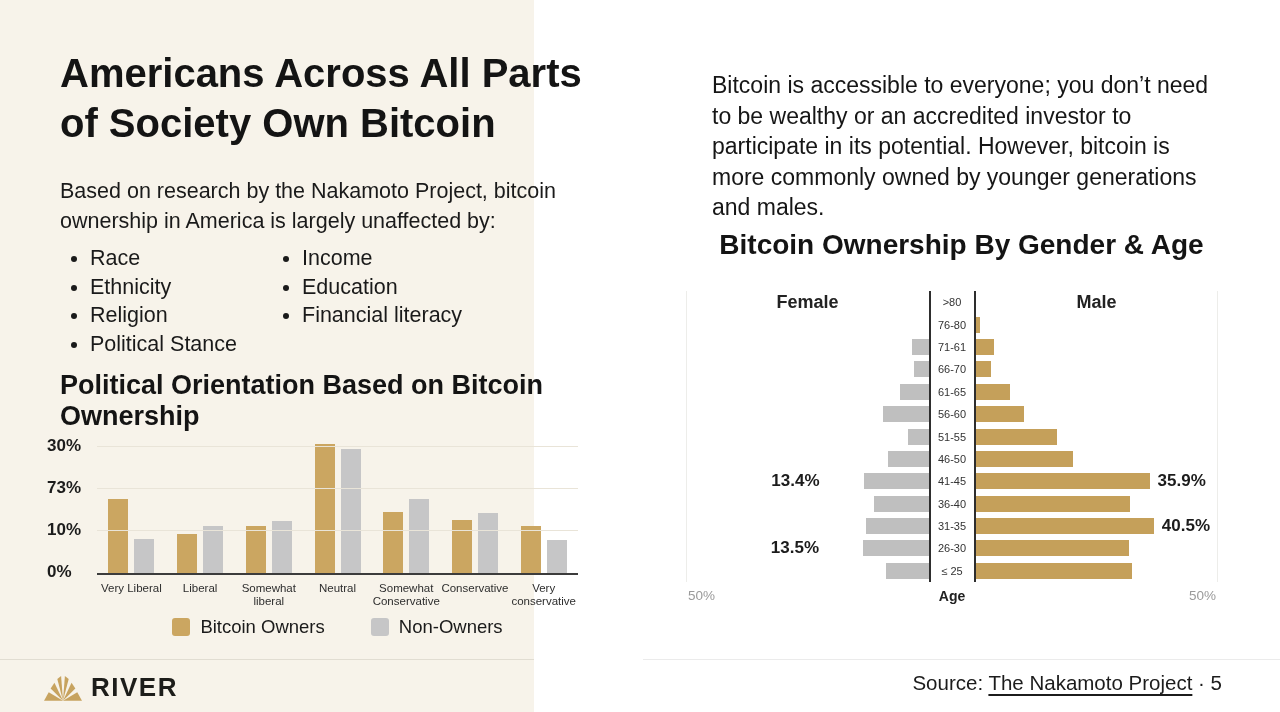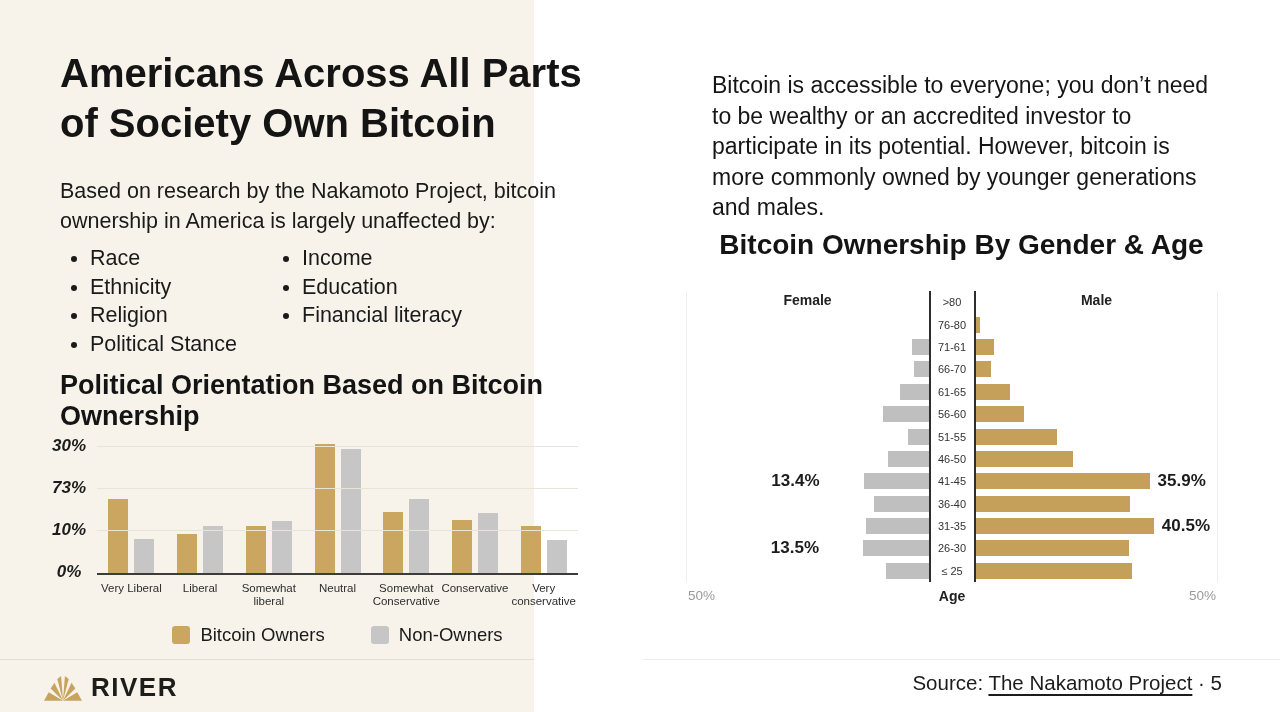--- a/index.html
+++ b/index.html
@@ -19,29 +19,29 @@
   .l-bullets ul { list-style:disc; padding-left:30px; margin:0; }
   .l-bullets ul li { font-size:21.5px; line-height:28.5px; color:#1a1a1a; }
   .l-bullets .col1 { width:212px; }
   .l-chart-title { position:absolute; left:60px; top:370px; width:580px;
                    font-size:27px; font-weight:600; color:#141414; }
 
   .lchart { position:absolute; left:55px; top:430px; width:530px; }
   .lplot  { position:relative; margin-left:42px; width:481px; height:145px;
             border-bottom:2px solid #3c3c3c; }
   .lgrid  { position:absolute; left:0; right:0; height:1px; background:#E9E4D8; }
-  .lylab  { position:absolute; left:-50px; width:44px; text-align:center;
-            font-size:17px; font-weight:600; color:#1c1c1c;font-style:italic; }
+  .lylab  { position:absolute; left:-50px; width:44px; text-align:left;
+            font-size:17px; font-weight:600; color:#1c1c1c; }
   .lgroups{ position:absolute; left:0; right:0; top:0; bottom:0; display:flex; }
   .lgroup { flex:1; display:flex; align-items:flex-end; justify-content:center; gap:6px; }
   .lbar   { width:20px; }
   .lxlabels { display:flex; margin-left:42px; width:481px; margin-top:7px; }
   .lxlab  { flex:1; text-align:center; font-size:11.5px; line-height:13px;
             color:#2e2e2e; white-space:pre-line; }
-  .llegend { margin-left:42px; width:481px; margin-top:16px; display:flex;
+  .llegend { margin-left:42px; width:481px; margin-top:8px; display:flex;
              justify-content:center; gap:46px; align-items:center; }
   .llegend .item { display:flex; align-items:center; gap:10px; font-size:18.5px; color:#1a1a1a; }
   .lswatch { width:18px; height:18px; border-radius:3px; display:inline-block; }
 
   
   .r-para { position:absolute; left:69px; top:70px; width:515px;
             font-size:23px; line-height:30.5px; color:#161616; }
   .r-chart-title { position:absolute; left:0; width:637px; top:229px; text-align:center;
                    font-size:28px; font-weight:600; color:#141414; }
 
@@ -51,21 +51,21 @@
   .pyr-rows { display:flex; flex-direction:column; height:100%; }
   .prow { flex:1; display:flex; align-items:stretch; }
   .pfem, .pmale { flex:1; display:flex; align-items:center; }
   .pfem { justify-content:flex-end;gap:36px; }
   .pcenter { width:47px; border-left:2px solid #2e2e2e; border-right:2px solid #2e2e2e;
              display:flex; align-items:center; justify-content:center;
              font-size:11px; font-weight:500; color:#333; }
   .pbar { height:16px; }
   .pannot { font-size:17px; font-weight:600; color:#1c1c1c; margin:0 8px; white-space:nowrap; }
   .pheader { position:absolute; top:1px; width:243px; text-align:center;
-             font-size:14px; font-weight:700; color:#222; }
+             font-size:18px; font-weight:700; color:#222; }
   .pheader.f { left:0; } .pheader.m { right:0; }
   .paxis { position:absolute; top:calc(100% + 6px); left:0; right:0; height:18px; }
   .paxis .pct { position:absolute; font-size:13.5px; color:#9a9a9a; }
   .paxis .pct.l { left:2px; } .paxis .pct.r { right:2px; }
   .paxis .age { position:absolute; left:50%; transform:translateX(-50%);
                 font-size:14px; font-weight:700; color:#222; }
 
   
   .divider { position:absolute; left:0; right:0; top:659px; height:1px; }
   .left-panel  .divider { background:#E1DDD2; }

